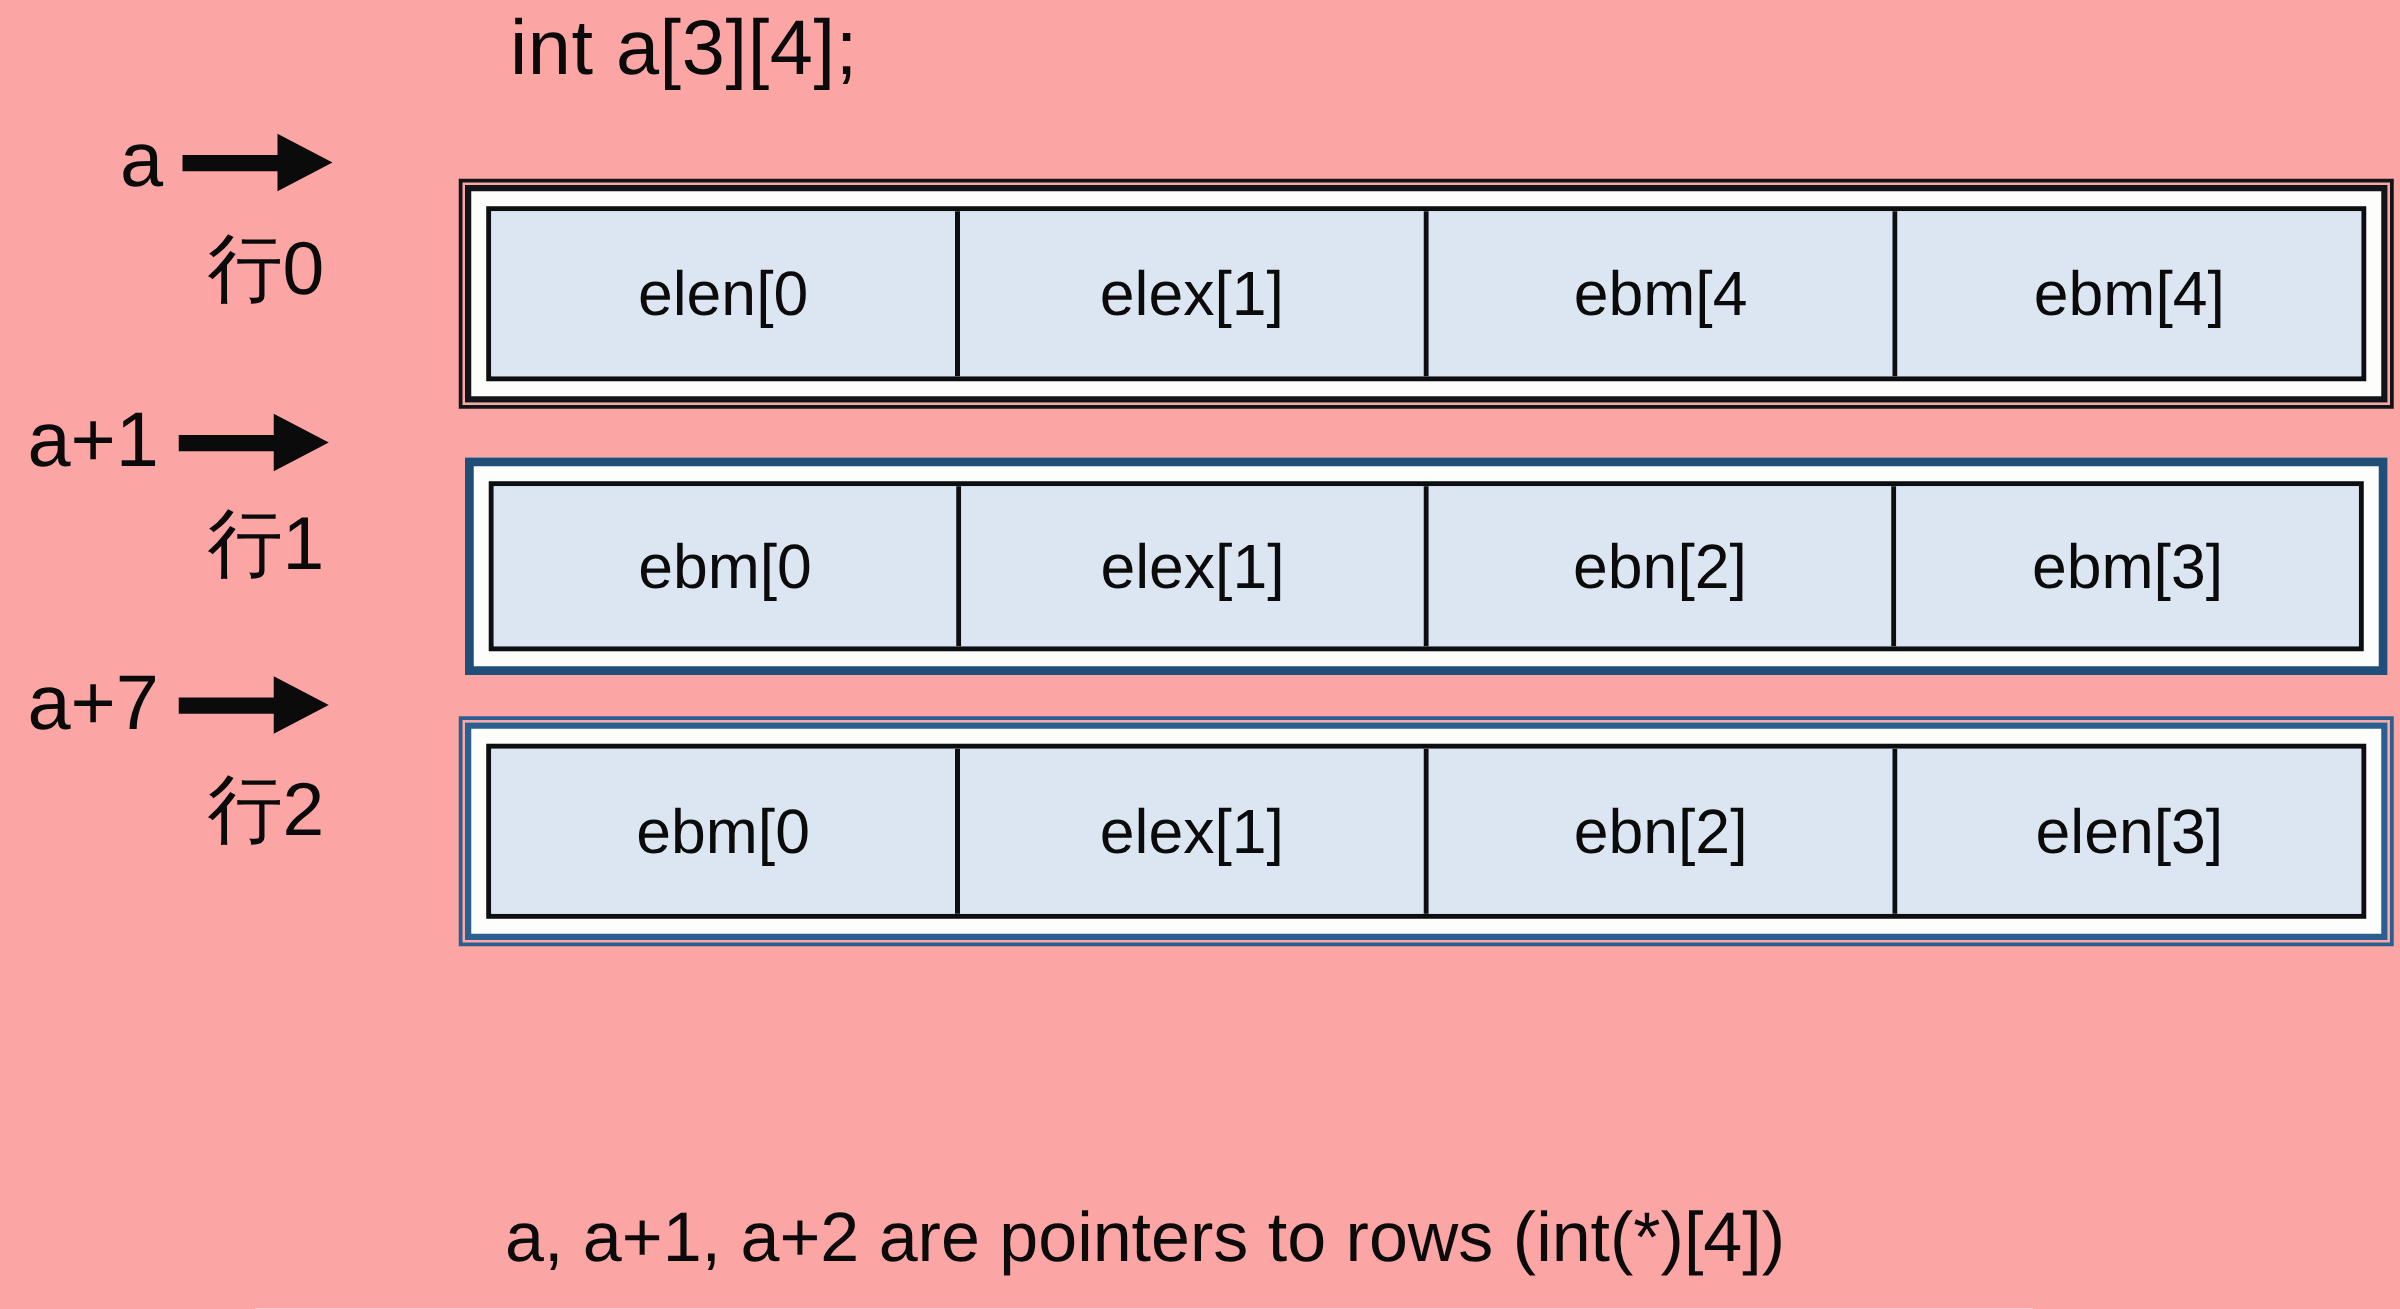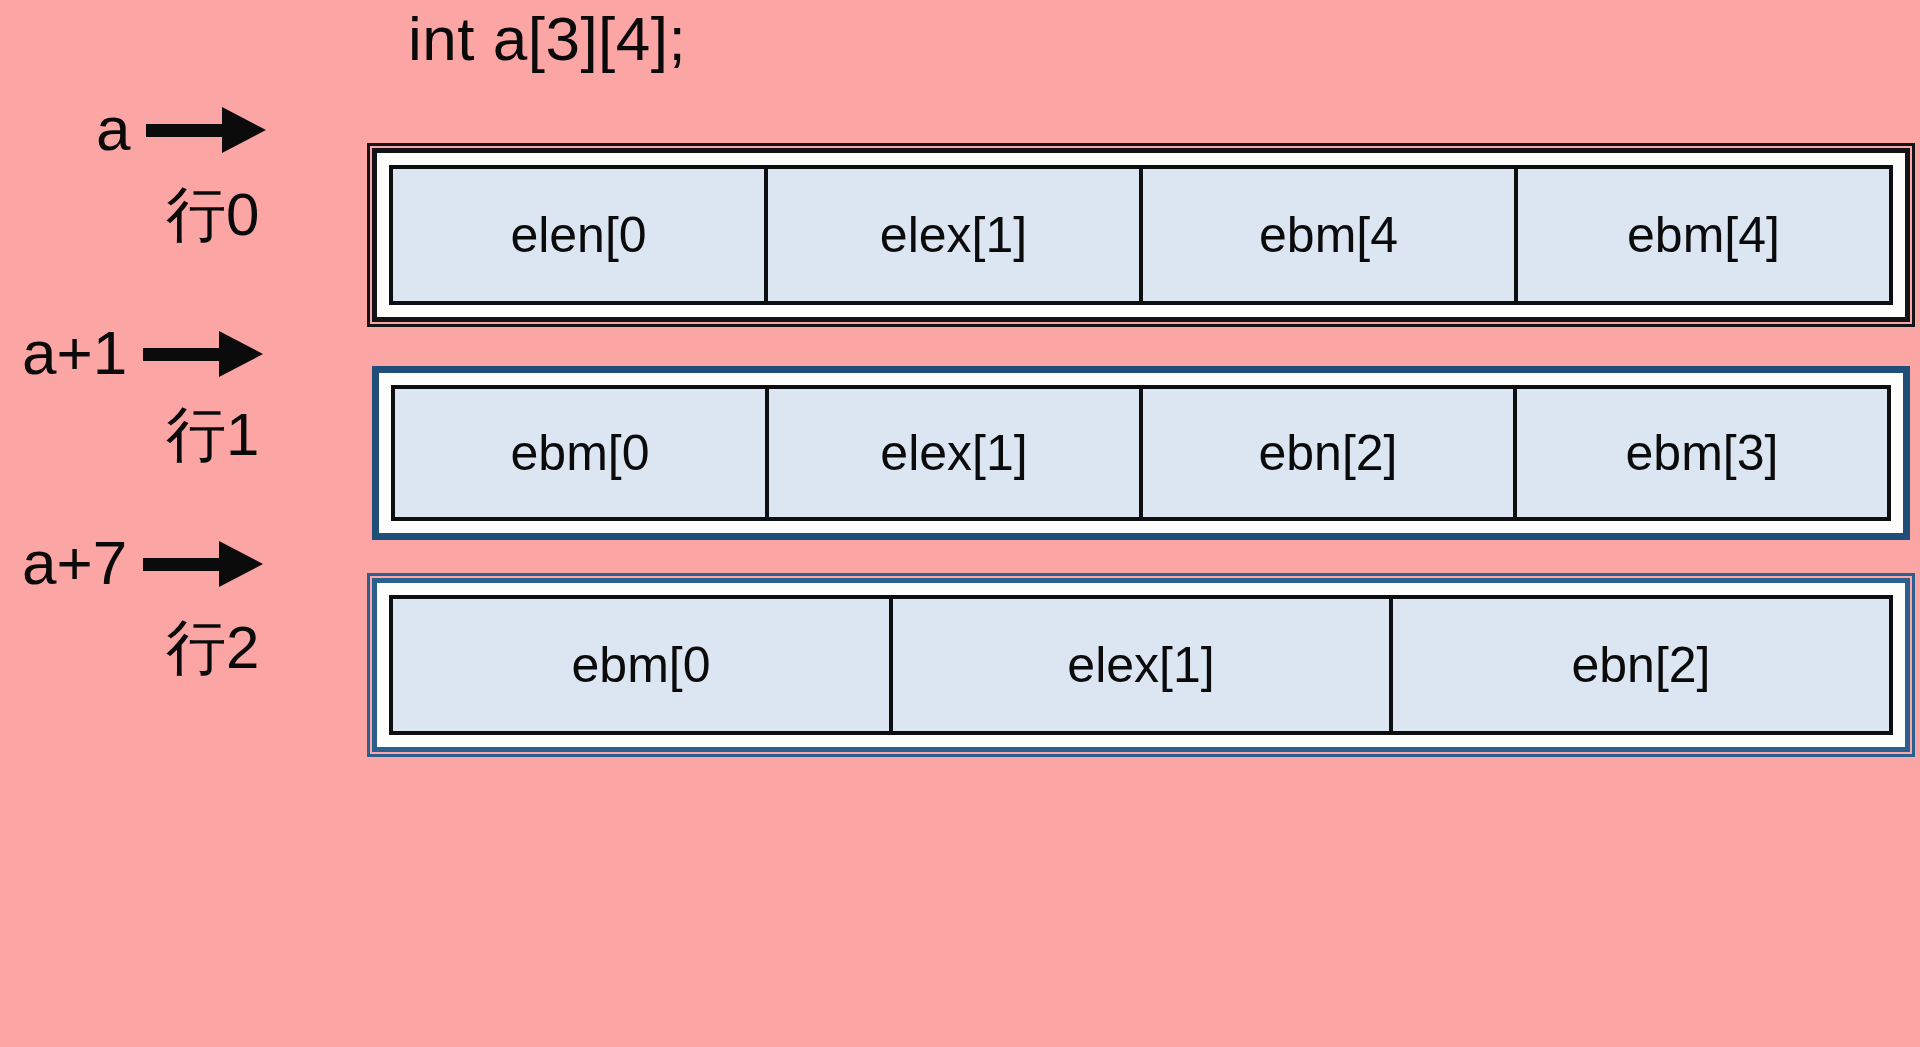--- a/index.html
+++ b/index.html
@@ -191,17 +191,19 @@
         <span class="head"></span>
     </span>
   </div>
   <div class="row-name" style="left:166px; top:618px;">行2</div>
 
   <div class="row-box blue-outline-thin" style="top:578px; height:174px;">
     <div class="cells">
       <div class="cell">ebm[0</div>
       <div class="cell">elex[1]</div>
       <div class="cell">ebn[2]</div>
+      <div class="cell">elen[3]</div>
     </div>
   </div>
 
+  <div class="caption">a, a+1, a+2 are pointers to rows (int(*)[4])</div>
 
 </div>
 
 </body></html>

